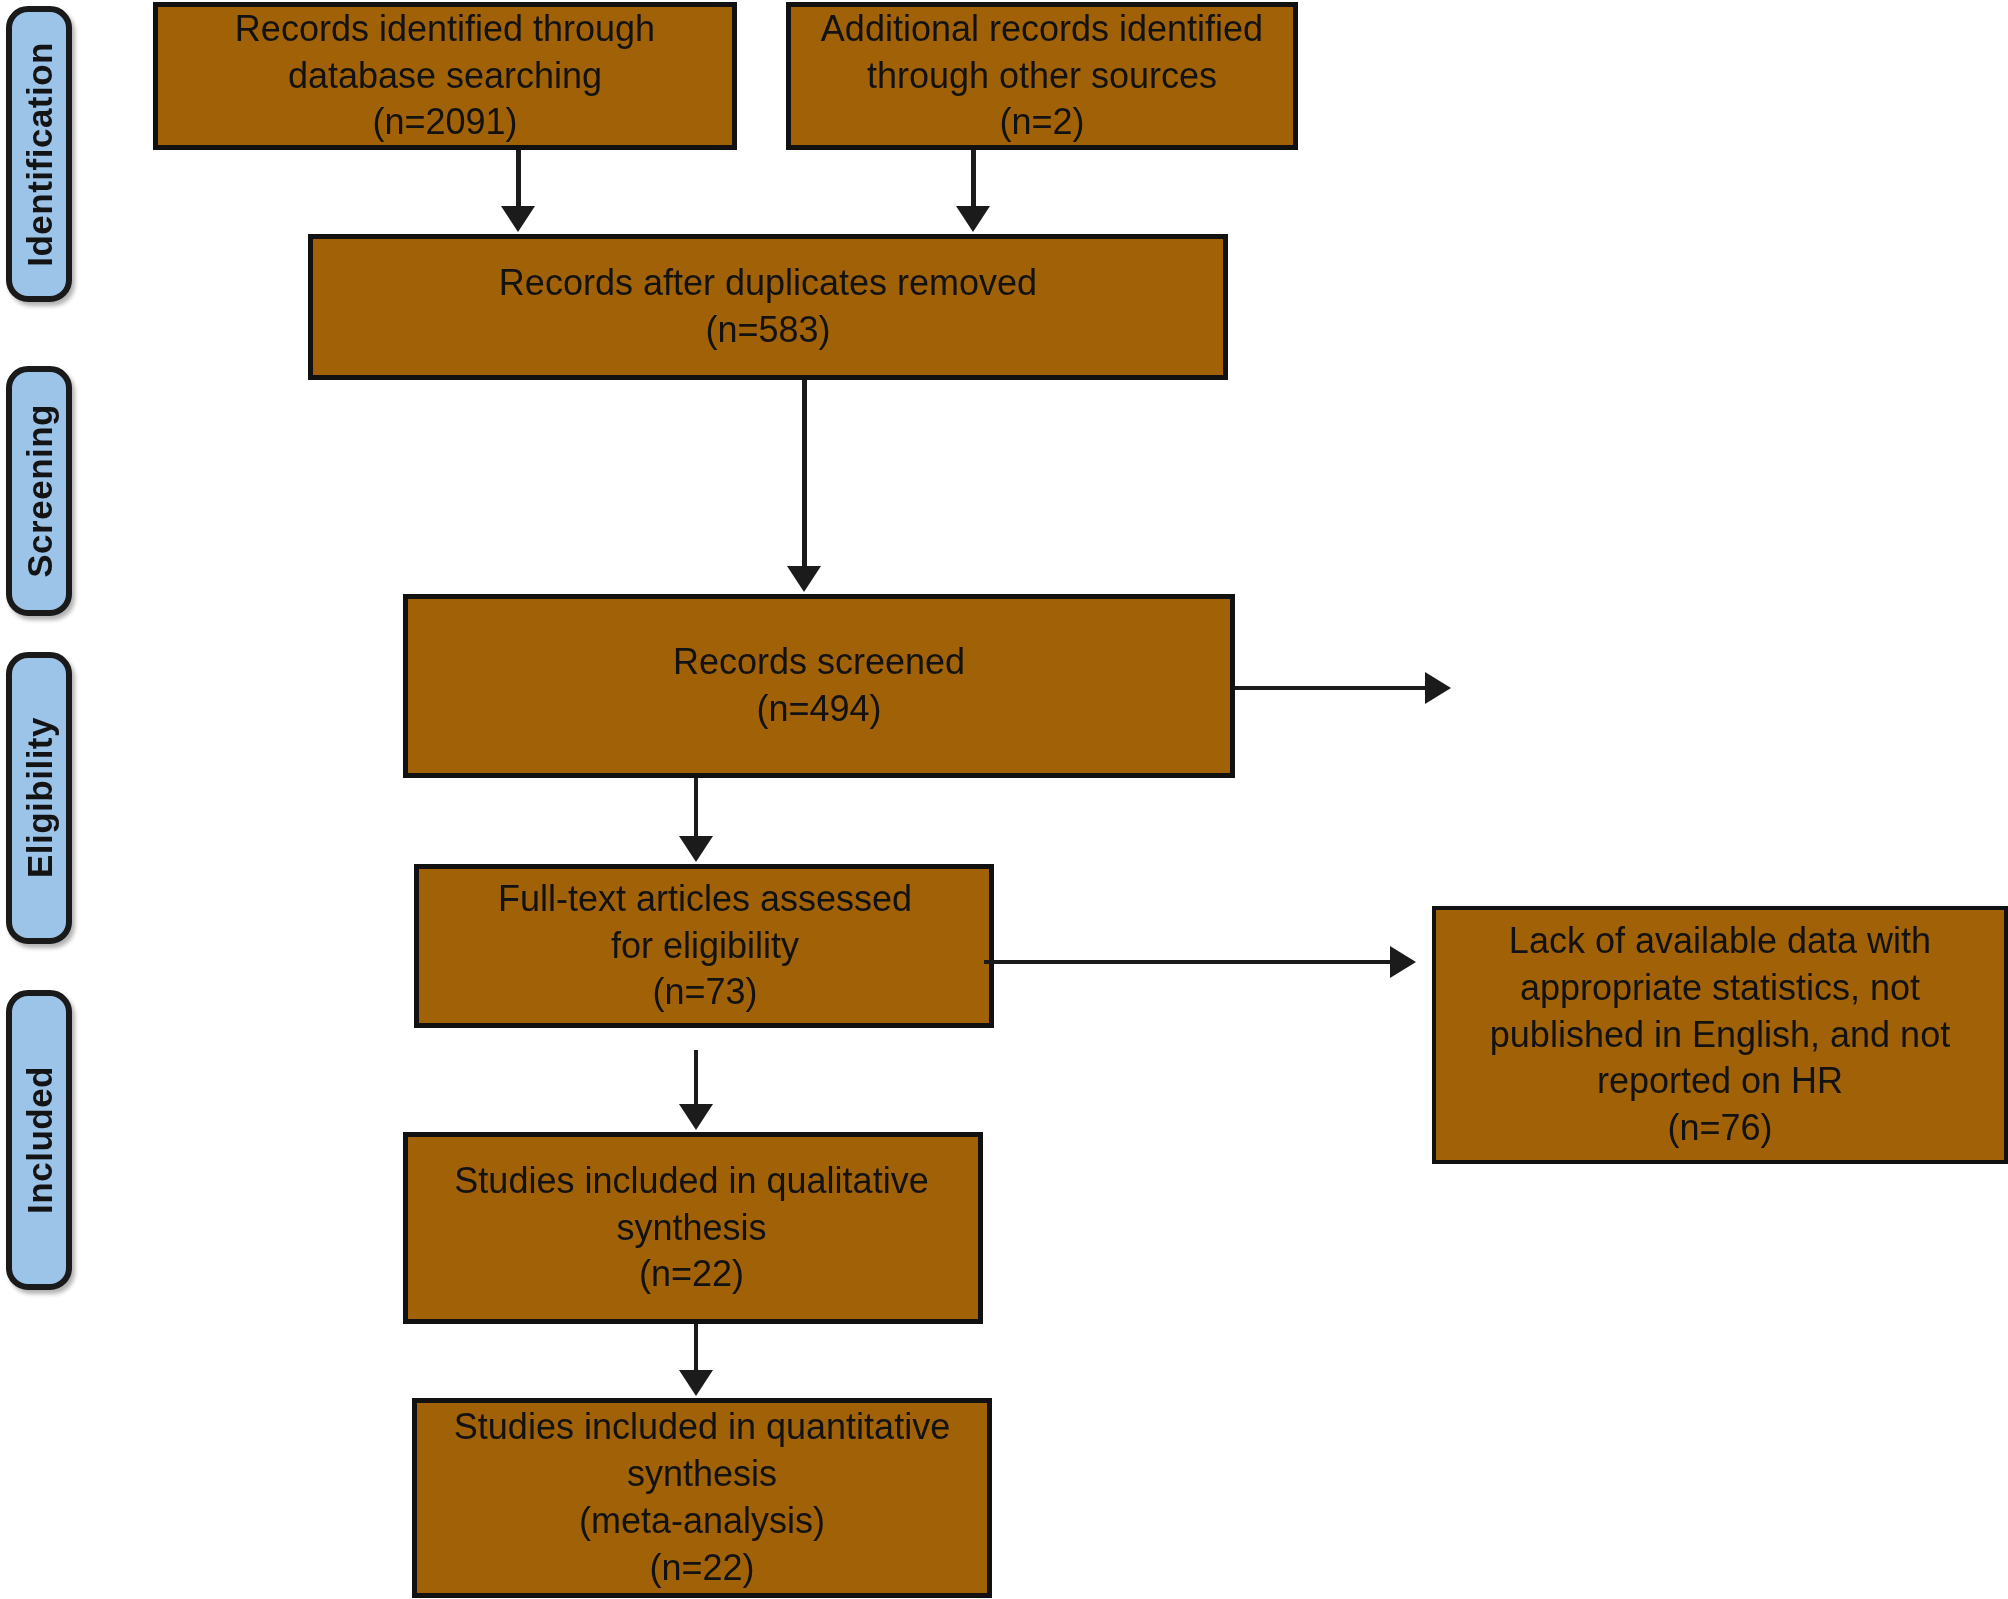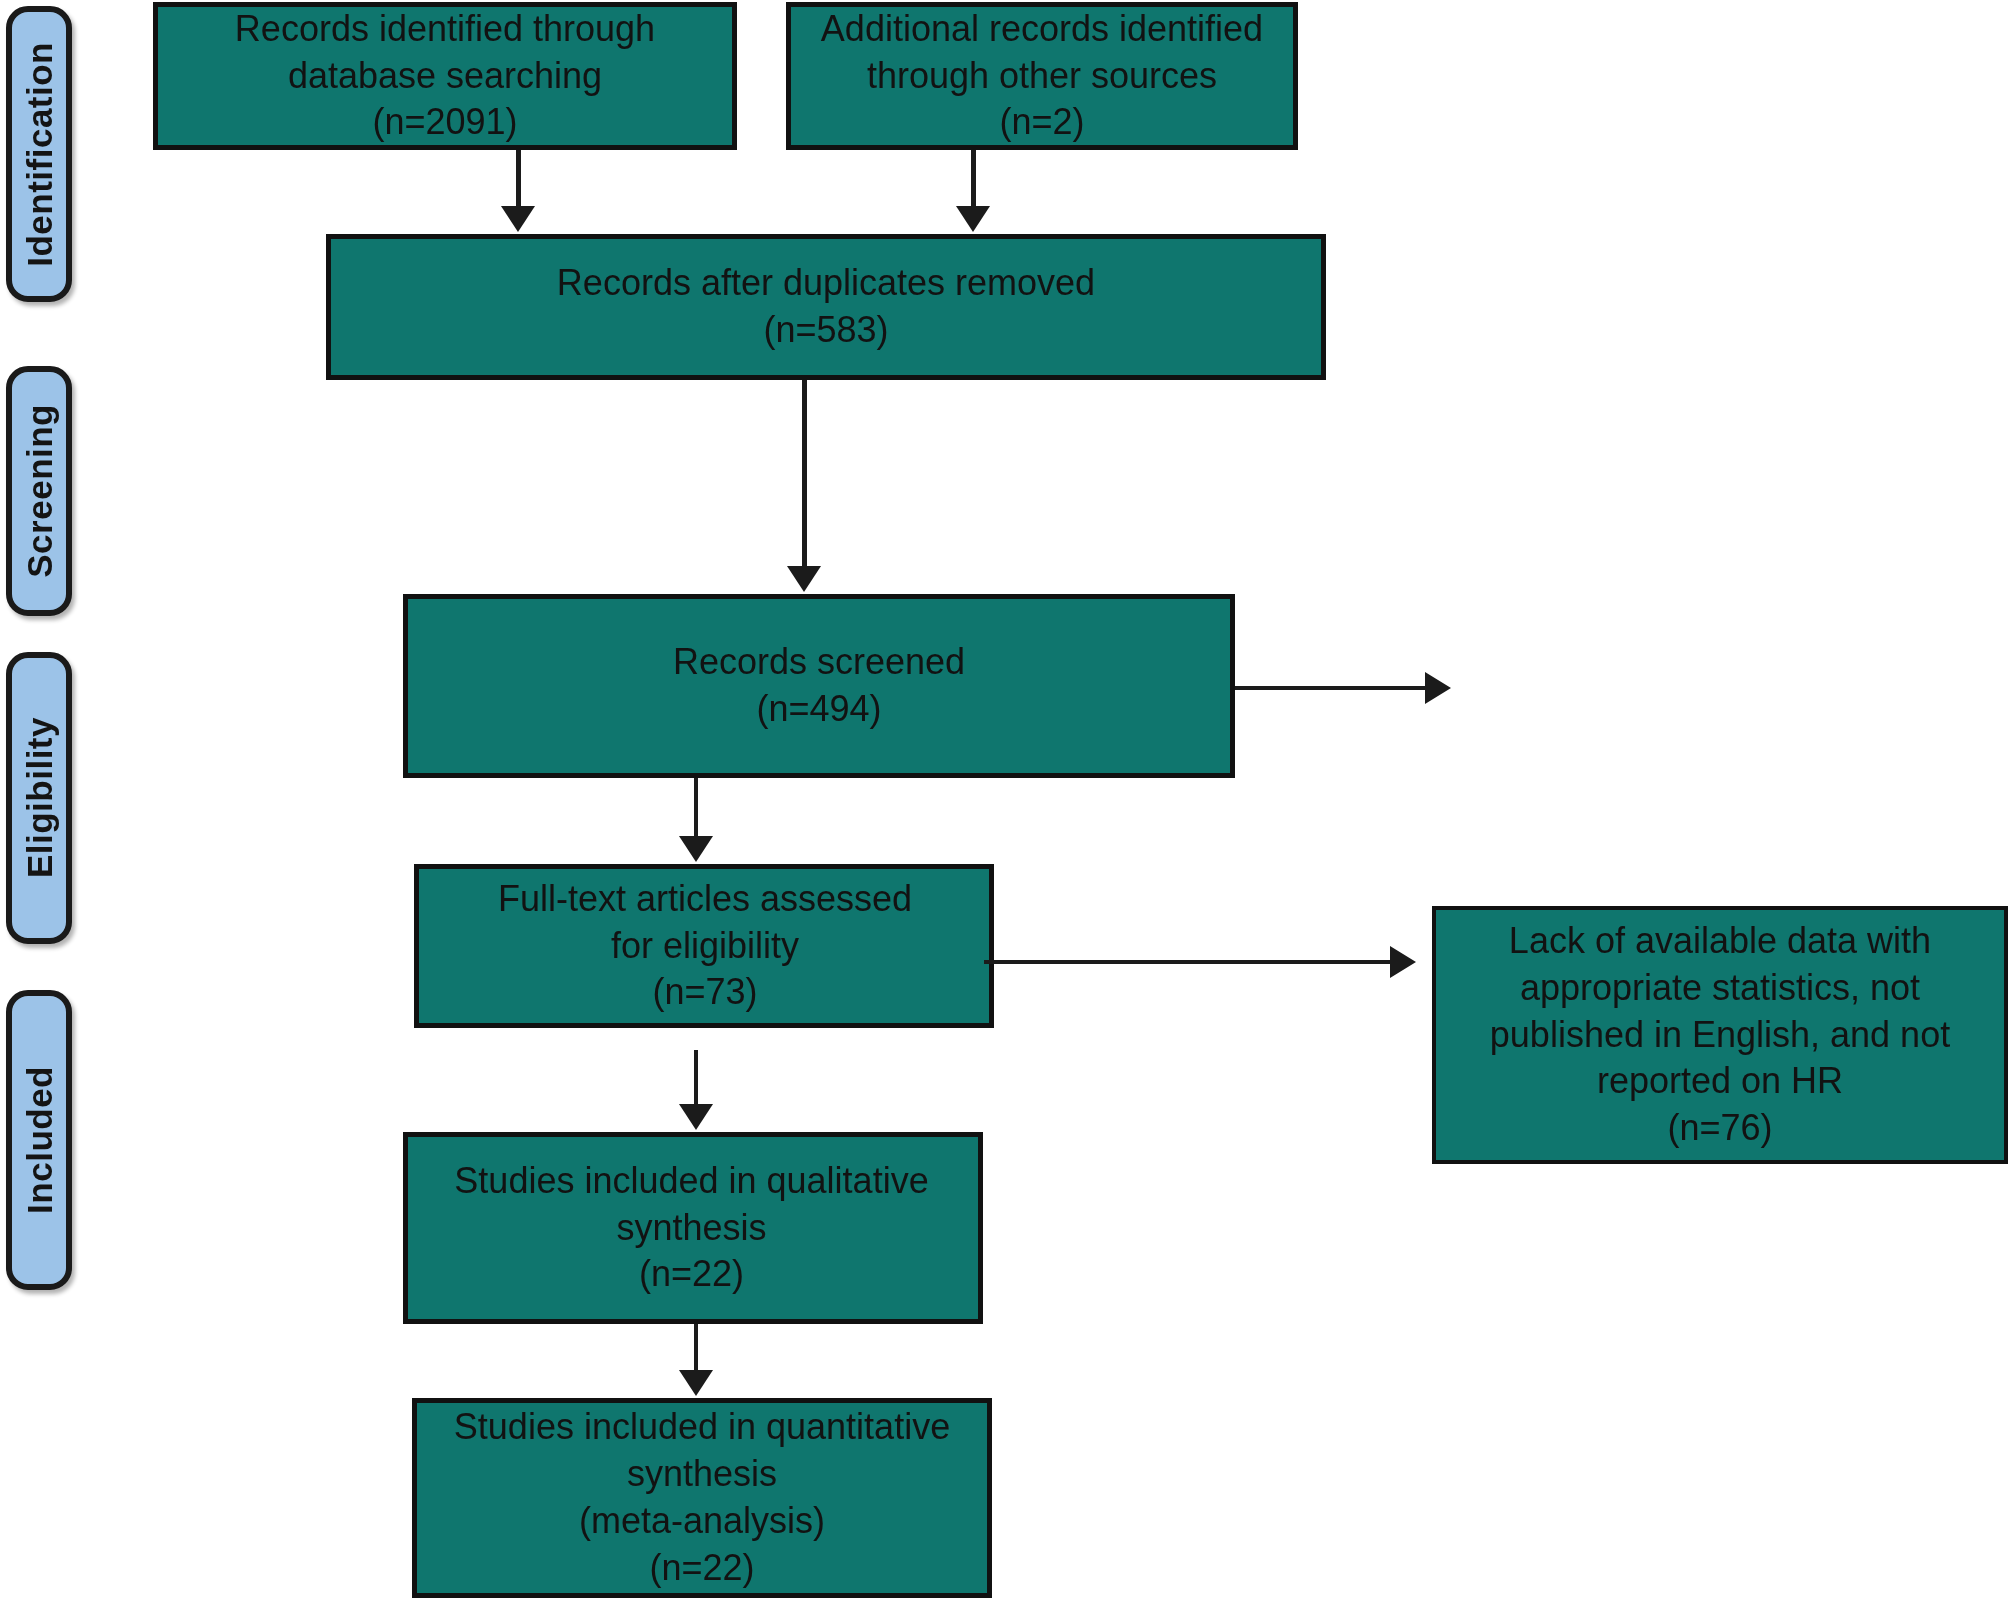--- a/index.html
+++ b/index.html
@@ -40,21 +40,21 @@
     letter-spacing: 0.5px;
     color: #141414;
     white-space: nowrap;
     line-height: 1;
   }
 
   
   .flow-box {
     position: absolute;
     box-sizing: border-box;
-    background: #0f766e;
+    background: #a16207;
     border: 5px solid #111111;
     display: flex;
     align-items: center;
     justify-content: center;
     text-align: center;
     padding: 6px 14px;
   }
   .flow-box.thin {
     border-width: 4px;
   }
@@ -124,21 +124,21 @@
 through other sources
 (n=2)</span>
   </div>
 
   <div class="v-line" style="left:516px; top:150px; width:5px; height:62px;"></div>
   <div class="arrow-down" style="left:501px; top:206px;"></div>
 
   <div class="v-line" style="left:971px; top:150px; width:5px; height:62px;"></div>
   <div class="arrow-down" style="left:956px; top:206px;"></div>
 
-  <div class="flow-box" style="left:326px; top:234px; width:1000px; height:146px;">
+  <div class="flow-box" style="left:308px; top:234px; width:920px; height:146px;">
     <span class="box-text">Records after duplicates removed
 (n=583)</span>
   </div>
 
   <div class="v-line" style="left:802px; top:380px; width:5px; height:190px;"></div>
   <div class="arrow-down" style="left:787px; top:566px;"></div>
 
   <div class="flow-box" style="left:403px; top:594px; width:832px; height:184px;">
     <span class="box-text">Records screened
 (n=494)</span>

